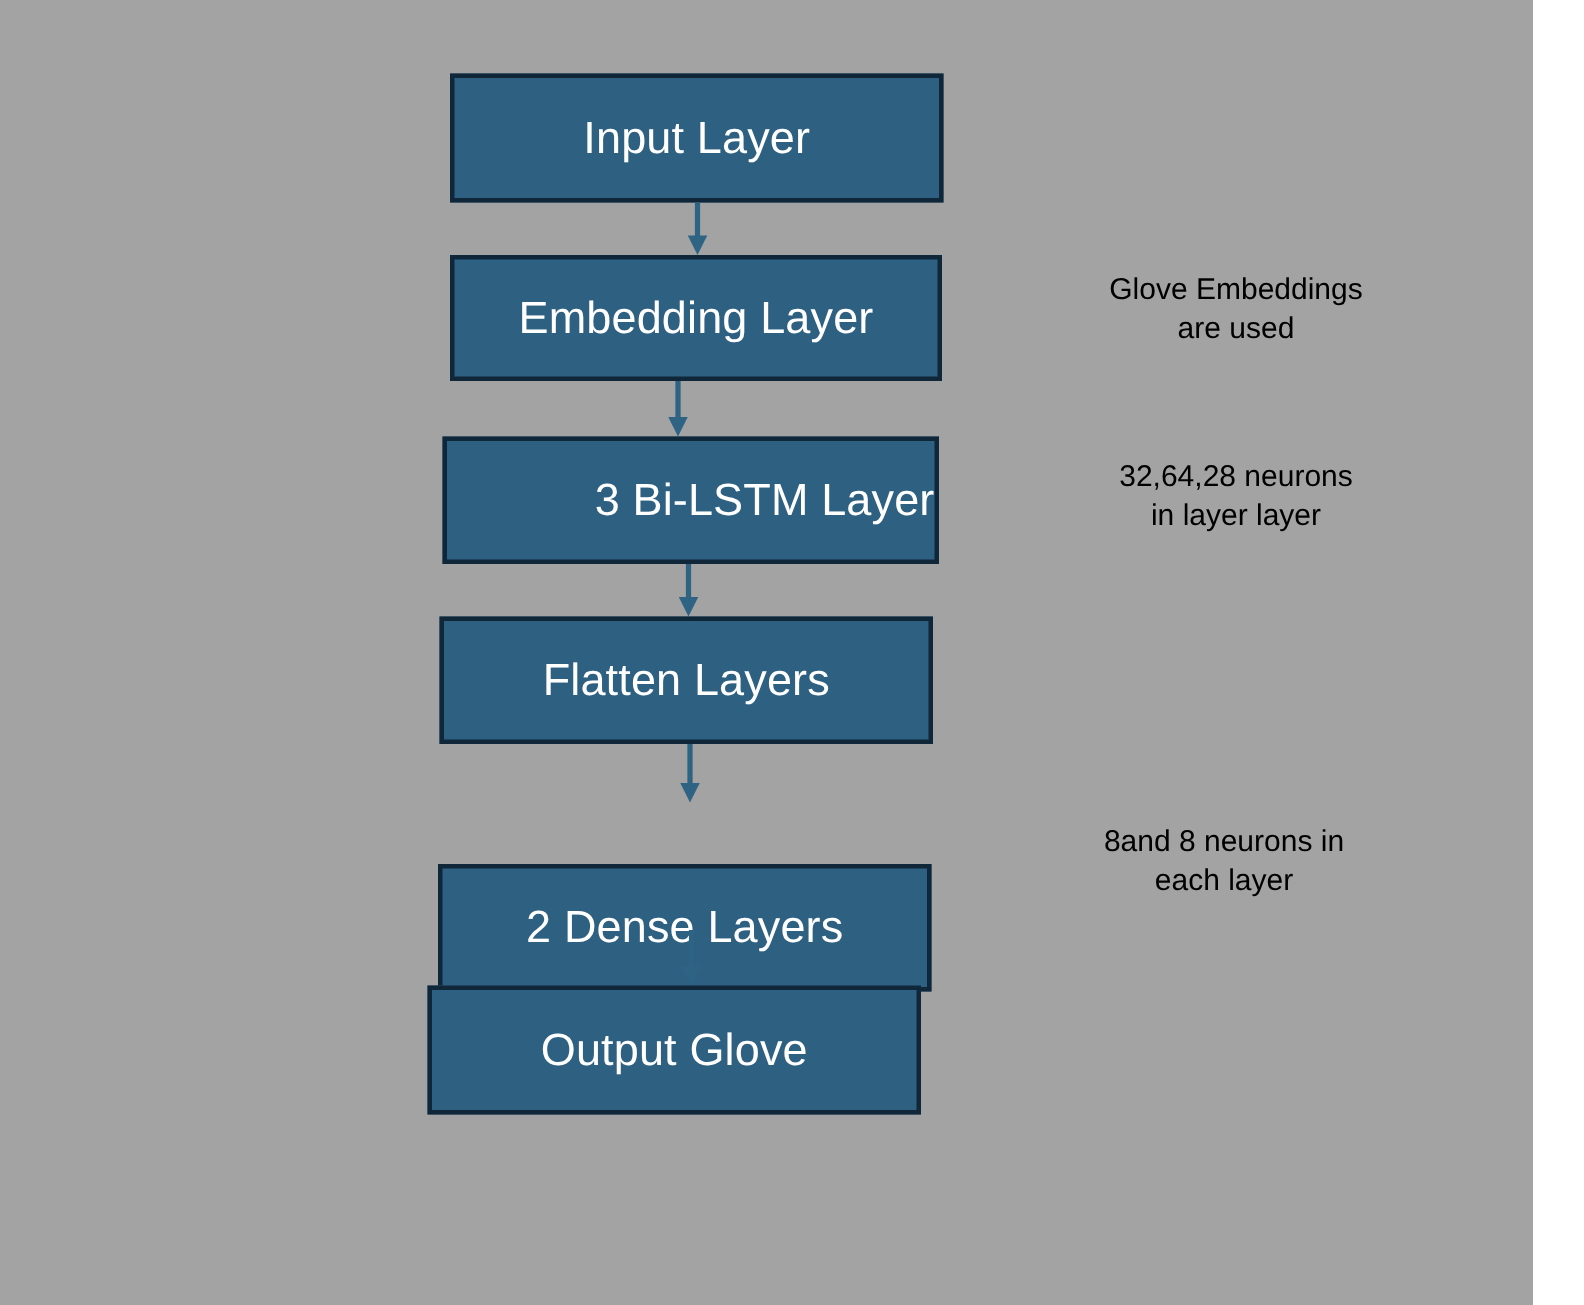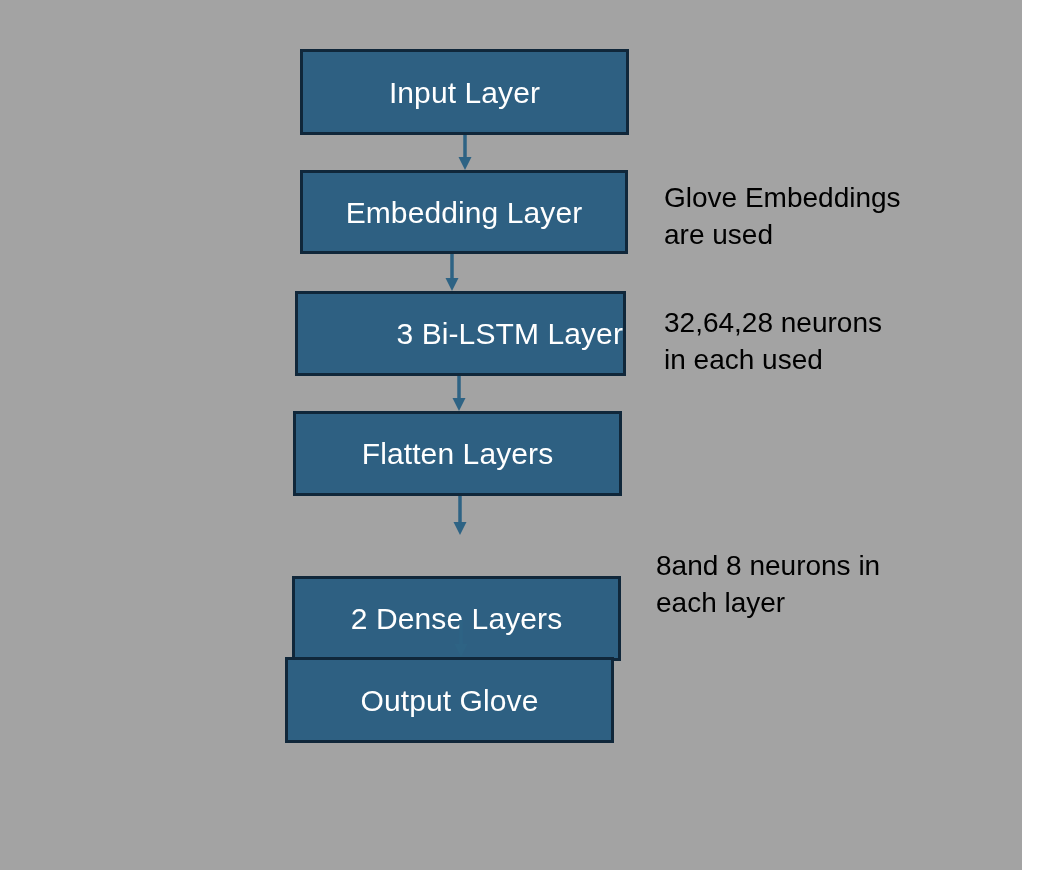--- a/index.html
+++ b/index.html
@@ -58,23 +58,24 @@
     display: block;
     width: 26px;
     height: 100%;
     overflow: visible;
   }
 
   
   .annotation {
     position: absolute;
     color: #000000;
-    font-size: 28px;
+    font-size: 20px;
     font-weight: 400;
     line-height: 1.32;
+    text-align: center;
     white-space: pre-line;
   }
 </style>
 </head>
 <body>
 
 <div id="canvas">
 
   <div class="node" style="left:300px; top:49px; width:329px; height:86px;">
     <span class="node-label">Input Layer</span>
@@ -132,18 +133,18 @@
   </div>
 
   <div class="node" style="left:285px; top:657px; width:329px; height:86px;">
     <span class="node-label">Output Glove</span>
   </div>
 
   <div class="annotation" style="left:664px; top:180px; width:320px;">Glove Embeddings
 are used</div>
 
   <div class="annotation" style="left:664px; top:305px; width:320px;">32,64,28 neurons
-in each used</div>
+in layer layer</div>
 
   <div class="annotation" style="left:656px; top:548px; width:320px;">8and 8 neurons in
 each layer</div>
 
 </div>
 
 </body></html>

